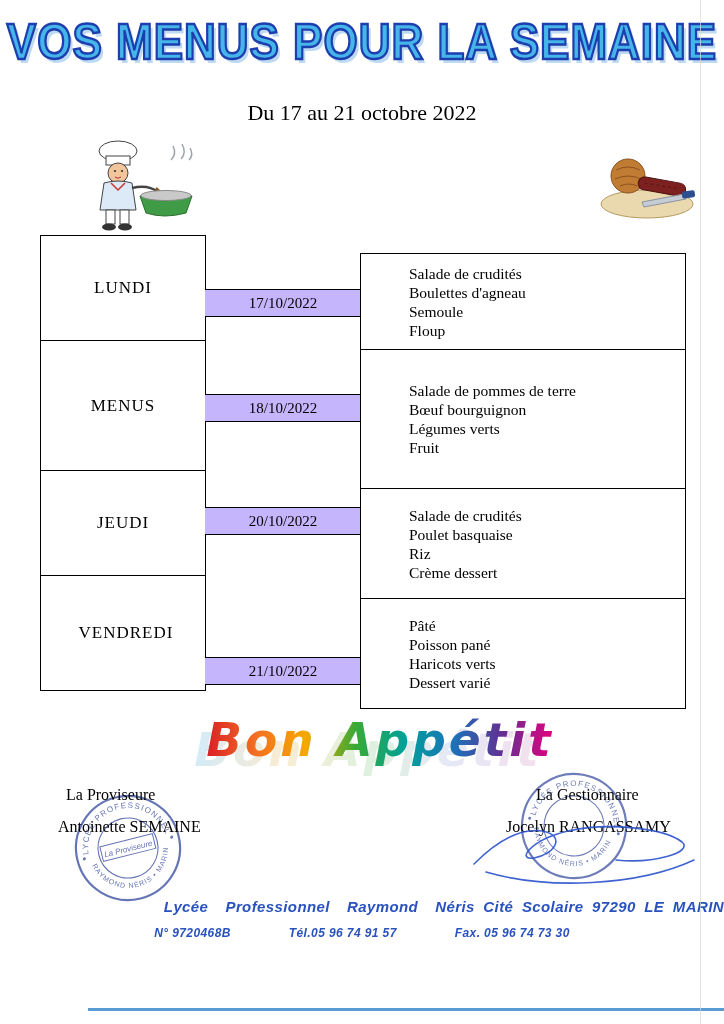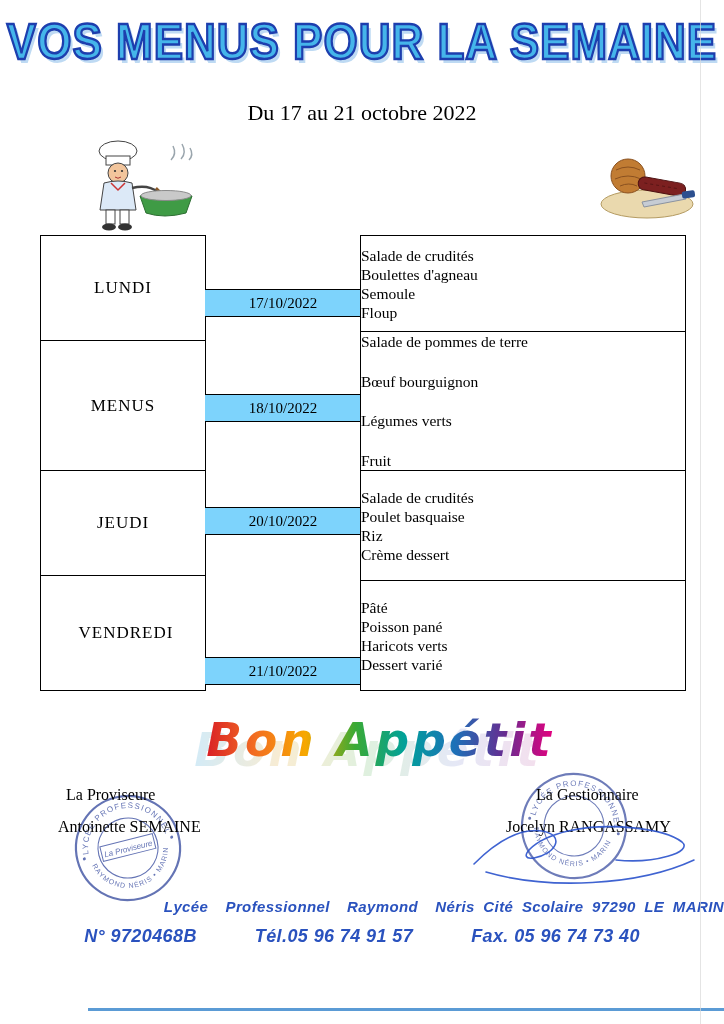--- a/index.html
+++ b/index.html
@@ -20,28 +20,28 @@
 
   
   .day{position:absolute;left:40px;width:166px;border:1px solid #000;box-sizing:border-box;
        display:flex;align-items:center;justify-content:center;font-size:17px;letter-spacing:1px;background:#fff;}
   .day.r1{top:235px;height:106px;} .day.r2{top:340px;height:131px;}
   .day.r3{top:470px;height:106px;} .day.r4{top:575px;height:116px;padding-left:6px;}
 
   .rail{position:absolute;left:205px;width:156px;top:289px;height:348px;
         border-left:1px solid #000;border-right:1px solid #000;box-sizing:border-box;}
   .date{position:absolute;left:205px;width:156px;height:28px;box-sizing:border-box;
-        border-top:1px solid #000;border-bottom:1px solid #000;background:#7dd3fc;
+        border-top:1px solid #000;border-bottom:1px solid #000;background:#c4b5fd;
         display:flex;align-items:center;justify-content:center;font-size:15px;}
   .date.d1{top:289px;} .date.d2{top:394px;} .date.d3{top:507px;} .date.d4{top:609px;margin-top:48px;}
 
   .menu{position:absolute;left:360px;width:326px;border:1px solid #000;box-sizing:border-box;
-        display:flex;flex-direction:column;justify-content:center;
-        font-size:15.5px;line-height:19px;background:#fff;}
-  .menu.m1{top:235px;height:97px;} .menu.m2{top:331px;height:140px;justify-content:space-between;}
+        display:flex;flex-direction:column;justify-content:center;padding-left:48px;
+        font-size:15.5px;line-height:19px;background:#fff;margin-top:18px;}
+  .menu.m1{top:235px;height:97px;} .menu.m2{top:331px;height:140px;}
   .menu.m3{top:470px;height:111px;} .menu.m4{top:580px;height:111px;}
 
   
   .ba-wrap{position:absolute;top:712px;left:0;width:100%;text-align:center;padding-left:18px;}
   .ba{position:relative;display:inline-block;font-family:"DejaVu Sans",sans-serif;
       font-style:italic;font-weight:bold;font-size:47px;letter-spacing:3px;}
   .ba-main{position:relative;z-index:2;
       background:linear-gradient(90deg,#d91f26,#f36f21,#f7a800,#3aaa35,#00a19a,#1d71b8,#662d91,#e6007e);
       -webkit-background-clip:text;background-clip:text;color:transparent;}
   .ba-ghost{position:absolute;left:-12px;top:10px;z-index:1;opacity:.45;filter:blur(.6px);
@@ -58,21 +58,21 @@
   .stamp.right{left:518px;top:770px;transform:rotate(10deg);opacity:.8;}
   .stamp text{font-family:"Liberation Sans",sans-serif;}
   .ink{position:absolute;left:468px;top:798px;width:235px;height:100px;z-index:4;}
 
   
   .footer1{position:absolute;top:898px;left:0;width:100%;text-align:right;white-space:pre;
            font-family:"Liberation Sans",sans-serif;font-weight:bold;font-style:italic;
            color:#2a52be;font-size:15px;letter-spacing:.4px;word-spacing:4px;}
   .footer2{position:absolute;top:926px;left:0;width:100%;display:flex;justify-content:center;gap:58px;
            font-family:"Liberation Sans",sans-serif;font-weight:bold;font-style:italic;
-           color:#2a52be;font-size:18px;letter-spacing:.4px;}
+           color:#2a52be;font-size:12px;letter-spacing:.4px;}
   .bottom-rule{position:absolute;left:88px;right:0;top:1008px;height:3px;background:#5b9bd5;}
   .scan-line{position:absolute;left:700px;top:0;width:1px;height:100%;background:#d9d9d9;opacity:.7;}
 </style>
 </head>
 <body>
 
 <div class="page">
 
   <div class="title">VOS MENUS POUR LA SEMAINE</div>
   <div class="subtitle">Du 17 au 21 octobre 2022</div>
@@ -204,18 +204,18 @@
   </svg>
 
   <svg class="ink" viewBox="0 0 235 100">
     <path d="M6 66 C 30 42 52 30 74 33 C 98 37 88 56 66 60 C 48 63 62 42 100 33 C 140 24 196 30 214 44 C 226 54 186 66 148 62 M 18 74 C 80 92 170 88 226 62" fill="none" stroke="#2a52cc" stroke-width="1.6" stroke-linecap="round" opacity=".9"></path>
   </svg>
 
   <div class="footer1">Lycée  Professionnel  Raymond  Néris Cité Scolaire 97290 LE MARIN</div>
   <div class="footer2">
     <span>N° 9720468B</span>
     <span>Tél.05 96 74 91 57</span>
-    <span>Fax. 05 96 74 73 40</span>
+    <span>Fax. 05 96 74 73 30</span>
   </div>
 
   <div class="bottom-rule"></div>
   <div class="scan-line"></div>
 </div>
 
 </body></html>

